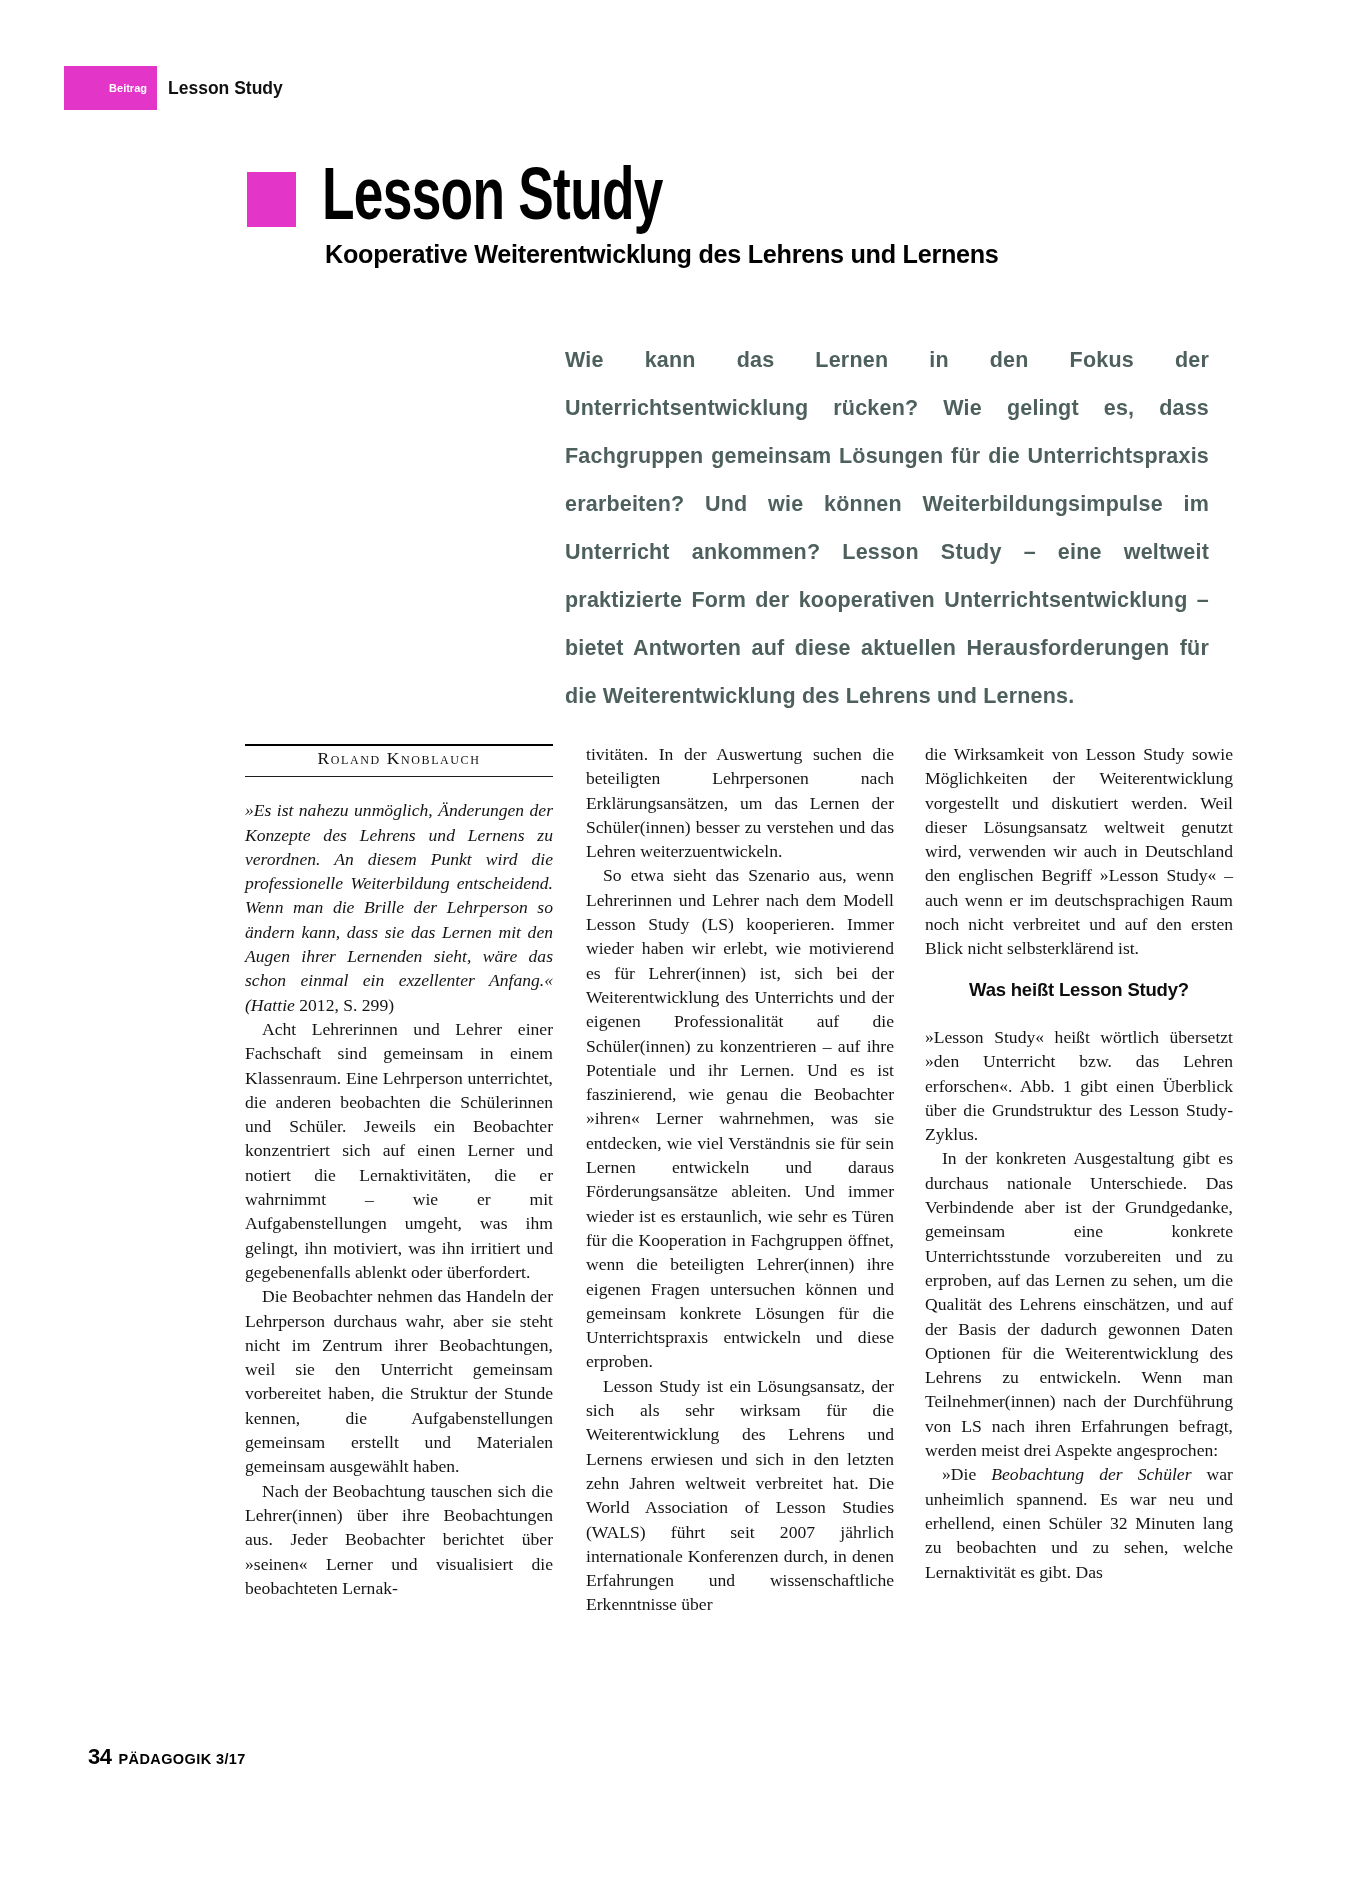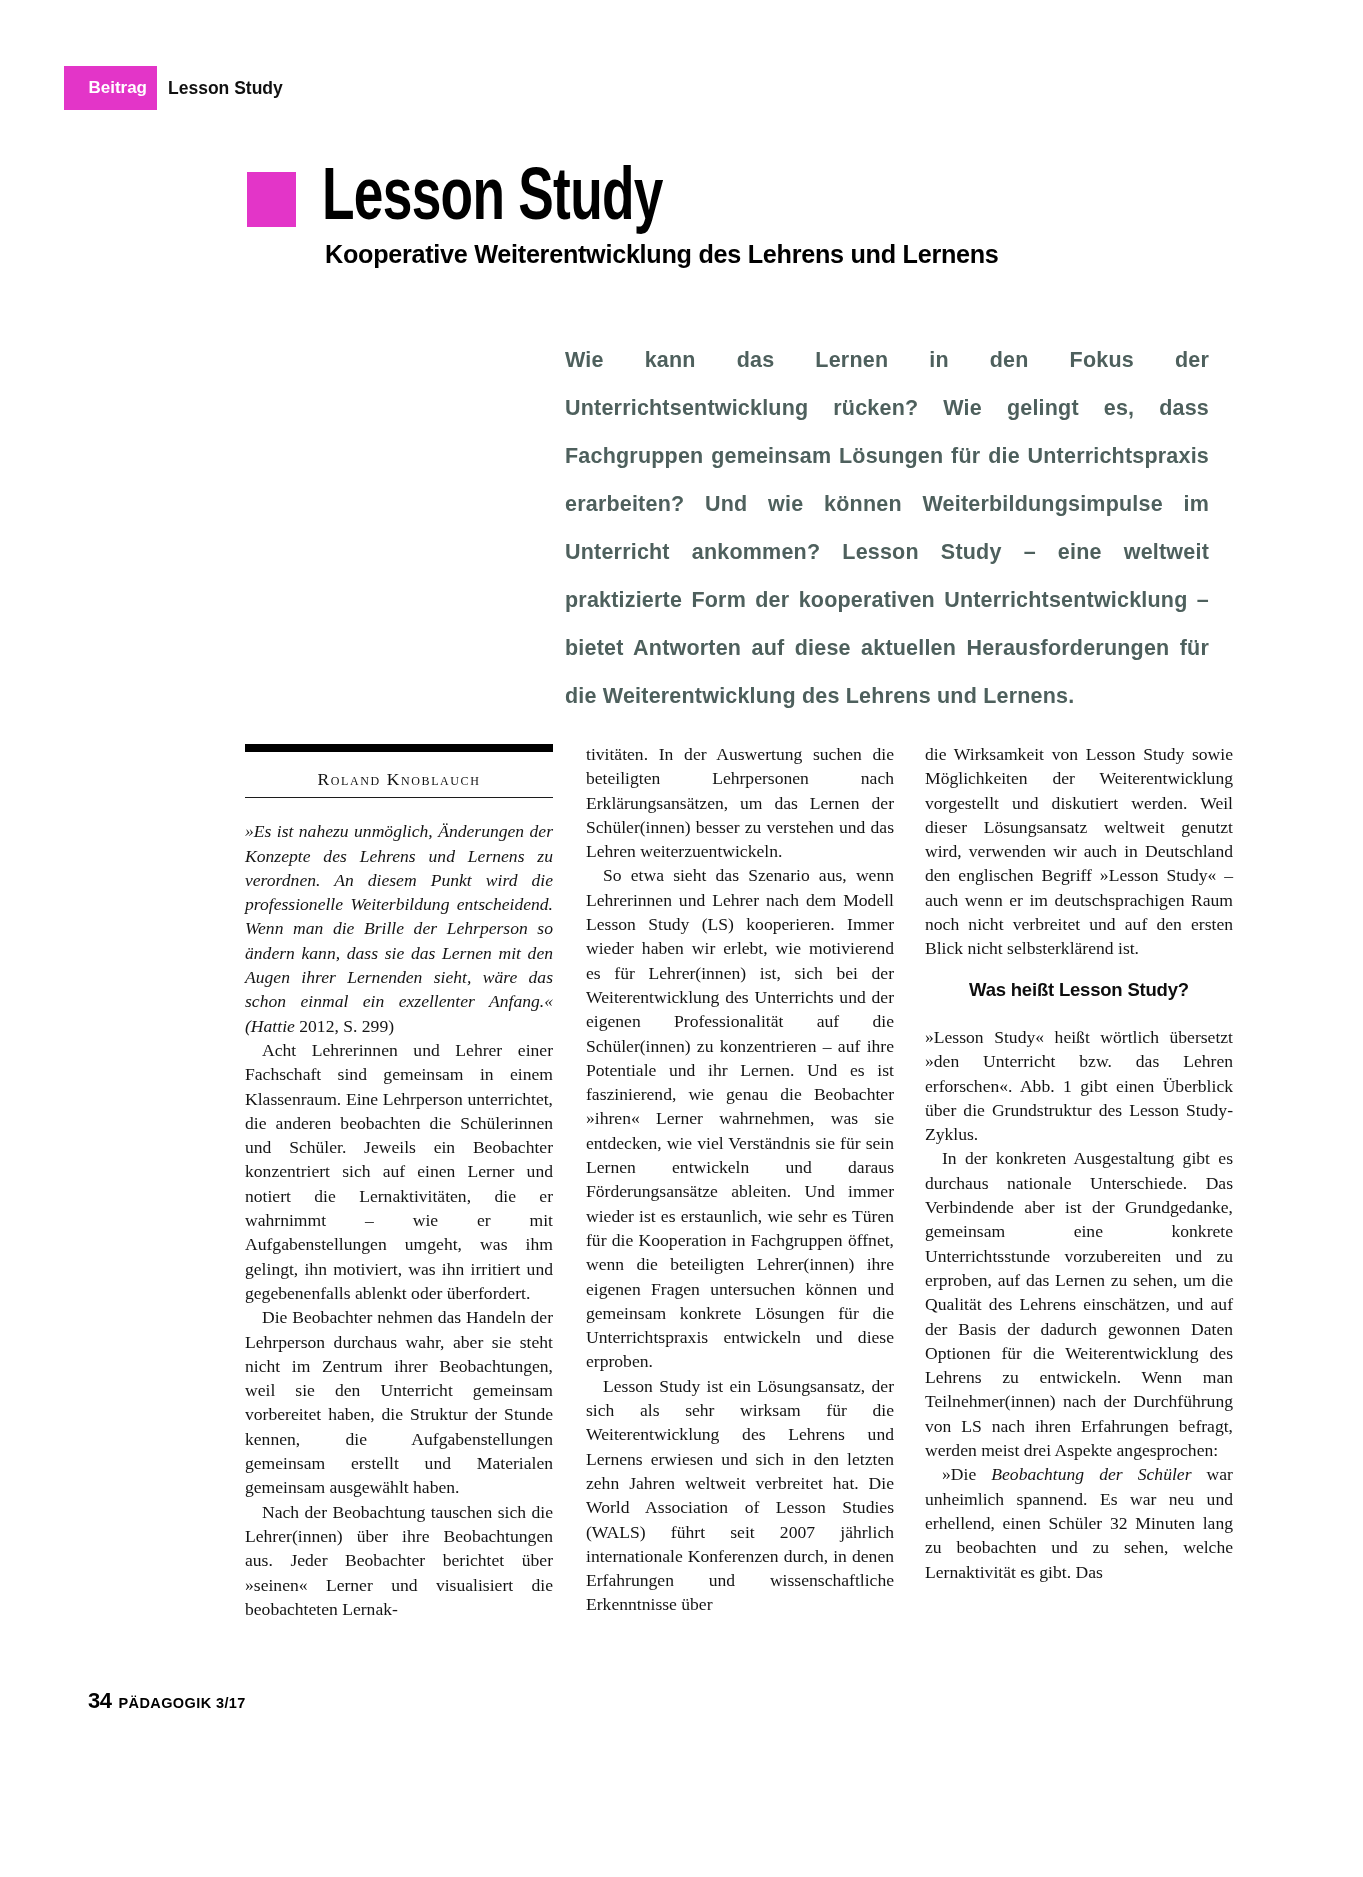--- a/index.html
+++ b/index.html
@@ -6,21 +6,21 @@
   .page {
     position:relative; width:1363px; height:1877px; background:#ffffff;
     font-family:"Liberation Serif", serif; color:#141414; overflow:hidden;
   }
 
   
   .tag-box{
     position:absolute; left:64px; top:66px; width:93px; height:44px;
     display:flex; align-items:center; justify-content:flex-end;
     padding-right:10px; box-sizing:border-box;
-    font-family:"Liberation Sans", sans-serif; font-weight:bold; font-size:17px; color:#ffffff;
+    font-family:"Liberation Sans", sans-serif; font-weight:bold; font-size:11px; color:#ffffff;
   }
   .tag-title{
     position:absolute; left:168px; top:66px; height:44px; display:flex; align-items:center;
     font-family:"Liberation Sans", sans-serif; font-weight:bold; font-size:17.5px; color:#101010;
   }
   .header-right{
     position:absolute; top:63px; right:130px; text-align:right;
     font-family:"Liberation Sans", sans-serif; font-size:17.5px; line-height:22px;
     color:#94a49f; letter-spacing:0.2px;
   }
@@ -52,37 +52,37 @@
     position:absolute; width:308px;
     font-size:17.6px; line-height:24.3px; text-align:justify; color:#141414;
   }
   .col p{ margin:0; hyphens:auto; -webkit-hyphens:auto; }
   .col p.ind{ text-indent:17px; }
   .col-1{ left:245px; top:744px; }
   .col-2{ left:586px; top:742px; }
   .col-3{ left:925px; top:742px; }
 
   .author-box{
-    border-top:8px solid #000000; border-bottom:1.5px solid #1c1c1c;
-    padding:15px 0 6px; margin-bottom:21px; text-align:center;
+    border-top:2px solid #000000; border-bottom:1.5px solid #1c1c1c;
+    padding:0 0 6px; margin-bottom:21px; text-align:center;
     font-variant:small-caps; letter-spacing:1.6px; font-size:17.5px; color:#111;
   }
   .quote{ font-style:italic; }
   .quote .roman{ font-style:normal; }
   .it{ font-style:italic; }
 
   .mid-head{
     font-family:"Liberation Sans", sans-serif; font-weight:bold; font-size:18.5px;
     text-align:center; margin:17px 0 23px 0 !important; color:#0d0d0d; letter-spacing:-0.2px;
     text-indent:0 !important;
   }
 
   
   .footer-left{
-    position:absolute; left:88px; top:1688px; white-space:nowrap;
+    position:absolute; left:88px; top:1744px; white-space:nowrap;
     font-family:"Liberation Sans", sans-serif; font-weight:bold; color:#000;
   }
   .footer-left .page-num{ font-size:22px; letter-spacing:-0.5px; }
   .footer-left .journal{ font-size:14.5px; letter-spacing:0.4px; margin-left:7px; }
   .footer-license{
     position:absolute; left:0; top:1771px; width:100%; text-align:center;
     font-family:"Liberation Serif", serif; font-size:20px; color:#757575; letter-spacing:0.2px;
   }
 </style>
 </head>

